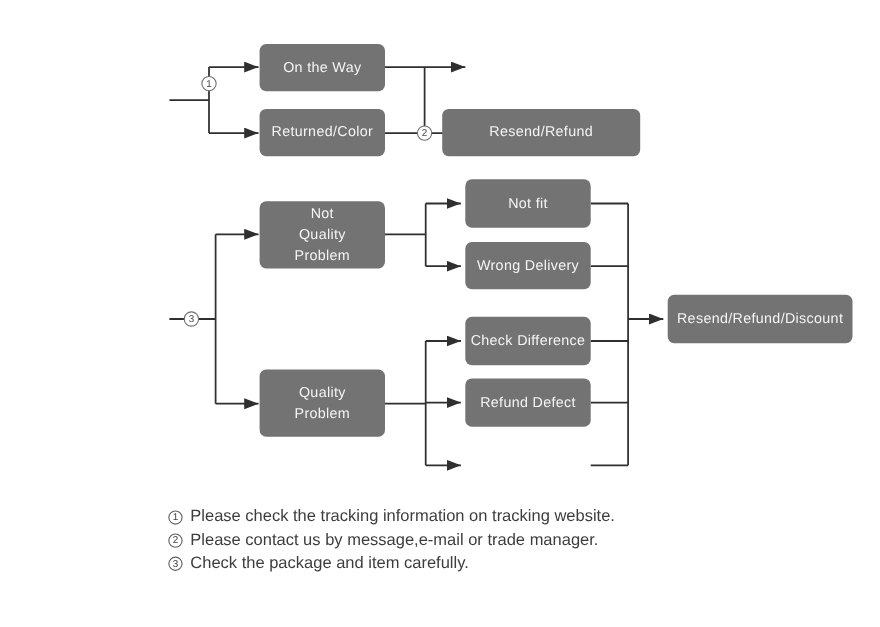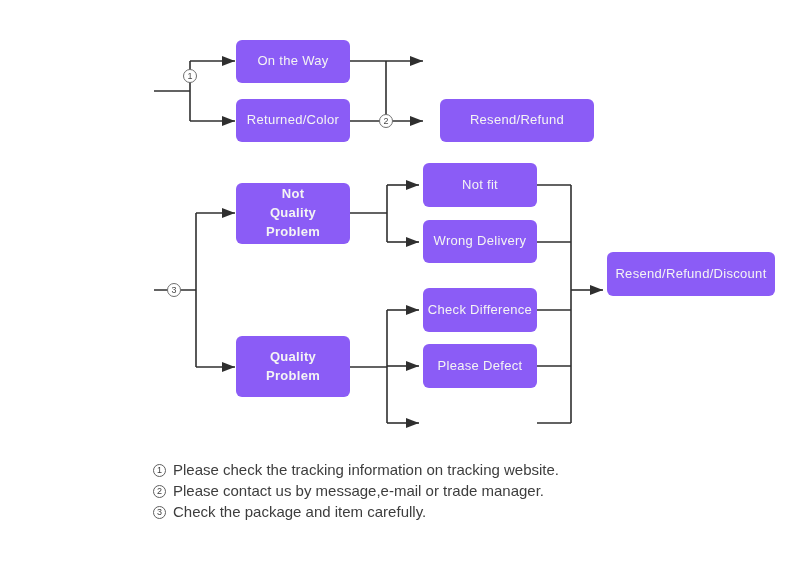--- a/index.html
+++ b/index.html
@@ -17,33 +17,33 @@
   }
   svg.edges {
     position: absolute;
     left: 0;
     top: 0;
     width: 800px;
     height: 570px;
   }
   .node {
     position: absolute;
-    background: #8b5cf6;
+    background: #737373;
     border-radius: 6px;
     color: #f4f4f4;
     font-size: 13px;
     line-height: 1.45;
     display: flex;
     align-items: center;
     justify-content: center;
     text-align: center;
     letter-spacing: 0.3px;
   }
   .node .lbl { display: inline-block; }
-  .node.narrow .lbl { max-width: 58px; font-weight: bold; }
+  .node.narrow .lbl { max-width: 58px; }
   .flow-marker {
     position: absolute;
     width: 14px;
     height: 14px;
     border-radius: 50%;
     background: #ffffff;
     border: 1px solid #6f6f6f;
     box-sizing: border-box;
     color: #4a4a4a;
     font-size: 9px;
@@ -124,42 +124,42 @@
       <path d="M571 290 L603 290" marker-end="url(#arw)"></path>
     </g>
   </svg>
 
   <div class="node" style="left:236px;top:40px;width:114px;height:43px">
     <span class="lbl">On the Way</span>
   </div>
   <div class="node" style="left:236px;top:99px;width:114px;height:43px">
     <span class="lbl">Returned/Color</span>
   </div>
-  <div class="node" style="left:440px;top:99px;width:154px;height:43px">
+  <div class="node" style="left:402px;top:99px;width:180px;height:43px">
     <span class="lbl">Resend/Refund</span>
   </div>
   <div class="node narrow" style="left:236px;top:183px;width:114px;height:61px">
     <span class="lbl">Not Quality Problem</span>
   </div>
   <div class="node narrow" style="left:236px;top:336px;width:114px;height:61px">
     <span class="lbl">Quality Problem</span>
   </div>
   <div class="node" style="left:423px;top:220px;width:114px;height:43px">
     <span class="lbl">Wrong Delivery</span>
   </div>
   <div class="node" style="left:423px;top:163px;width:114px;height:44px">
     <span class="lbl">Not fit</span>
   </div>
   <div class="node" style="left:423px;top:288px;width:114px;height:44px">
     <span class="lbl">Check Difference</span>
   </div>
   <div class="node" style="left:423px;top:344px;width:114px;height:44px">
-    <span class="lbl">Please Defect</span>
+    <span class="lbl">Refund Defect</span>
   </div>
-  <div class="node" style="left:607px;top:252px;width:168px;height:44px">
+  <div class="node" style="left:607px;top:268px;width:168px;height:44px">
     <span class="lbl">Resend/Refund/Discount</span>
   </div>
 
   <span class="flow-marker" style="left:183px;top:69px">1</span>
   <span class="flow-marker" style="left:379px;top:114px">2</span>
   <span class="flow-marker" style="left:167px;top:283px">3</span>
 
   <div class="notes">
     <div class="note-line">
       <span class="note-num">1</span>

